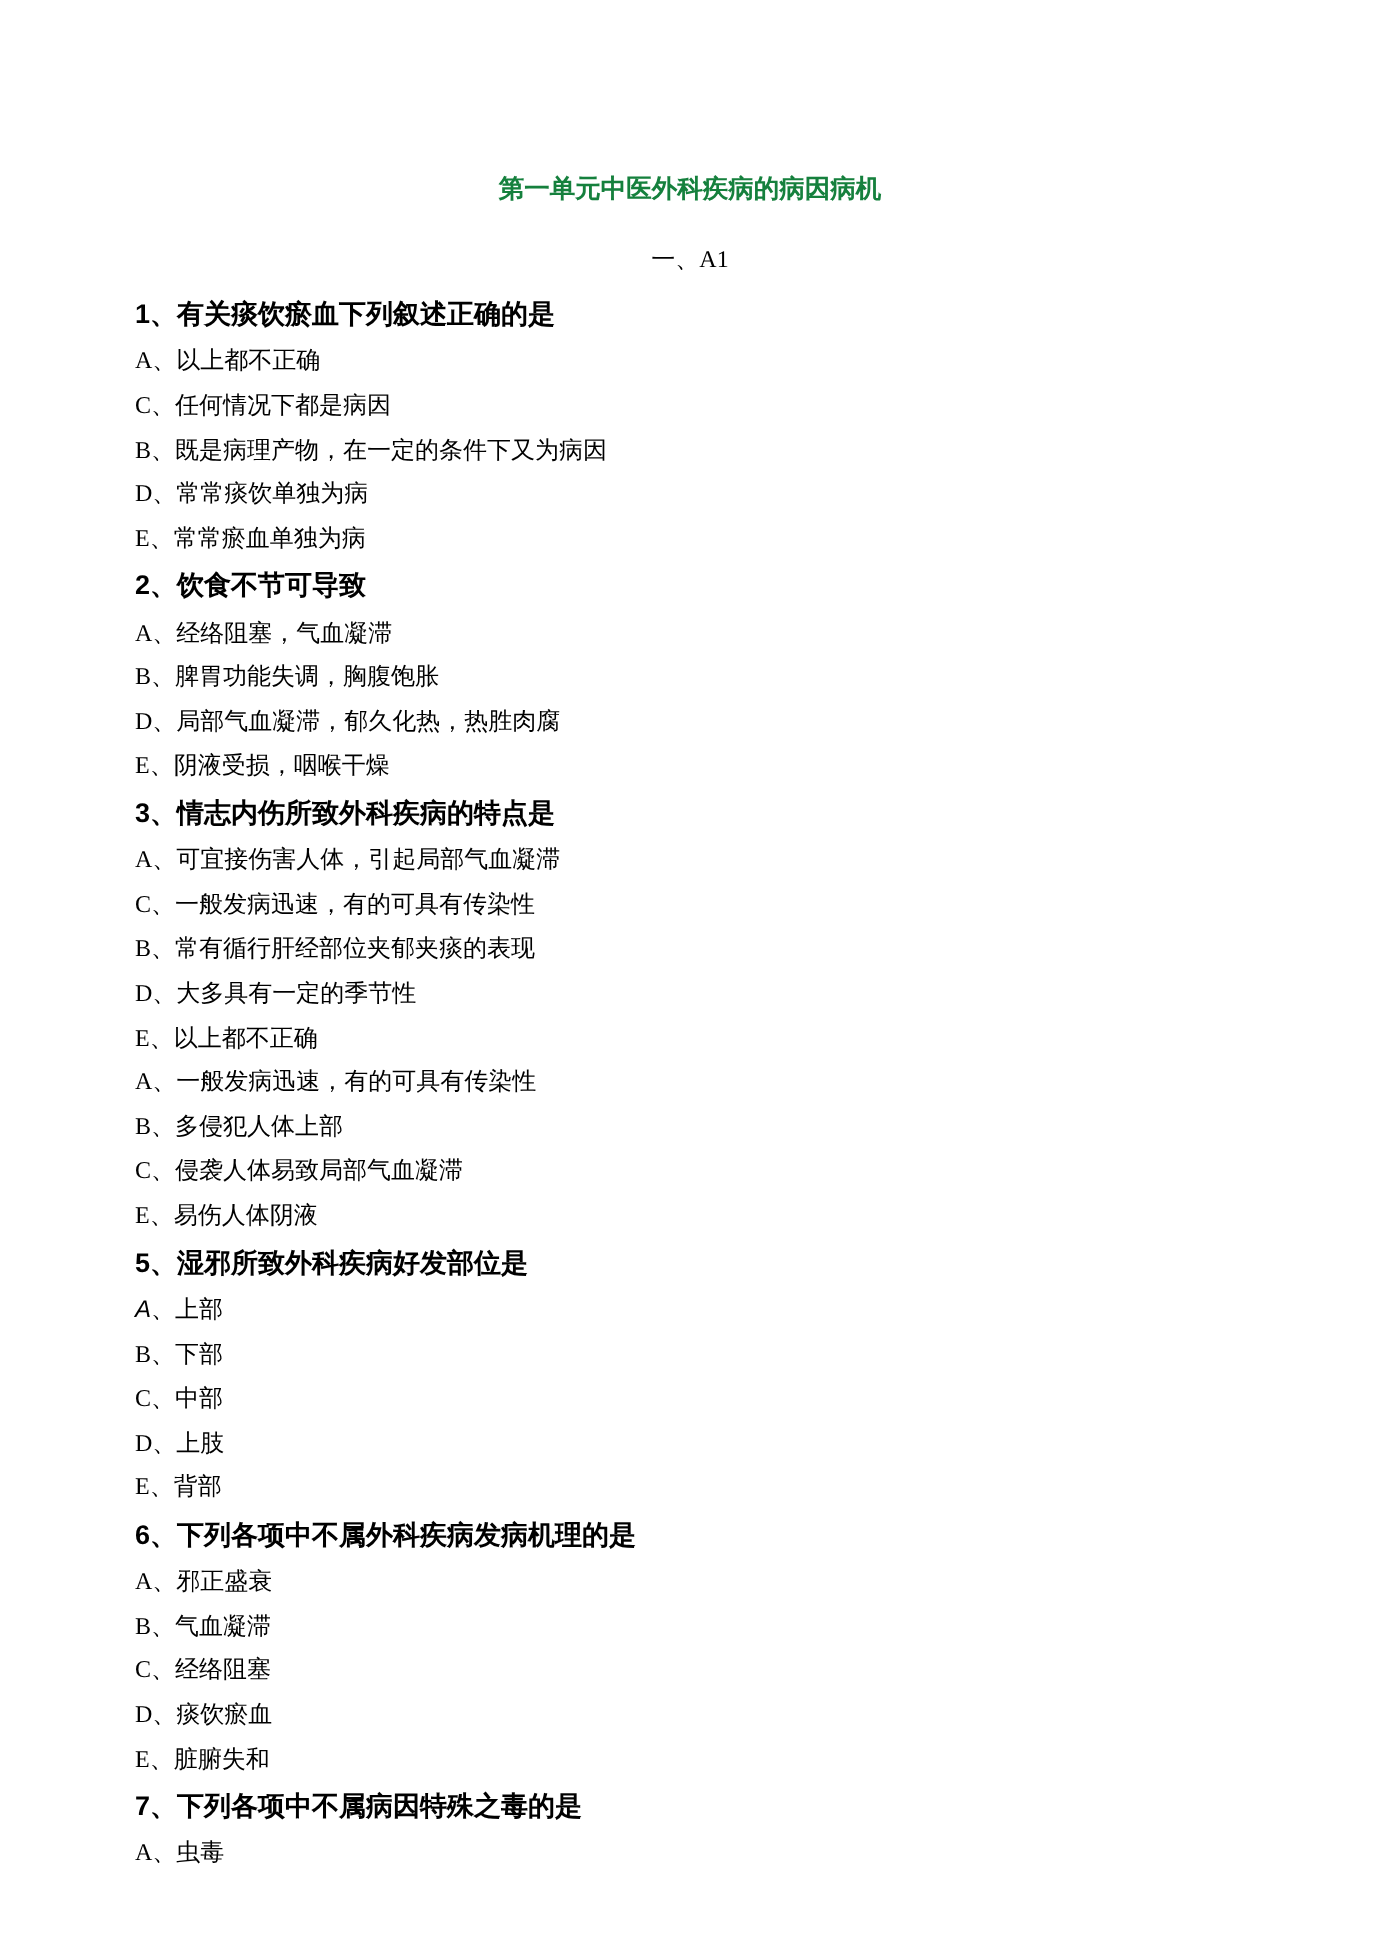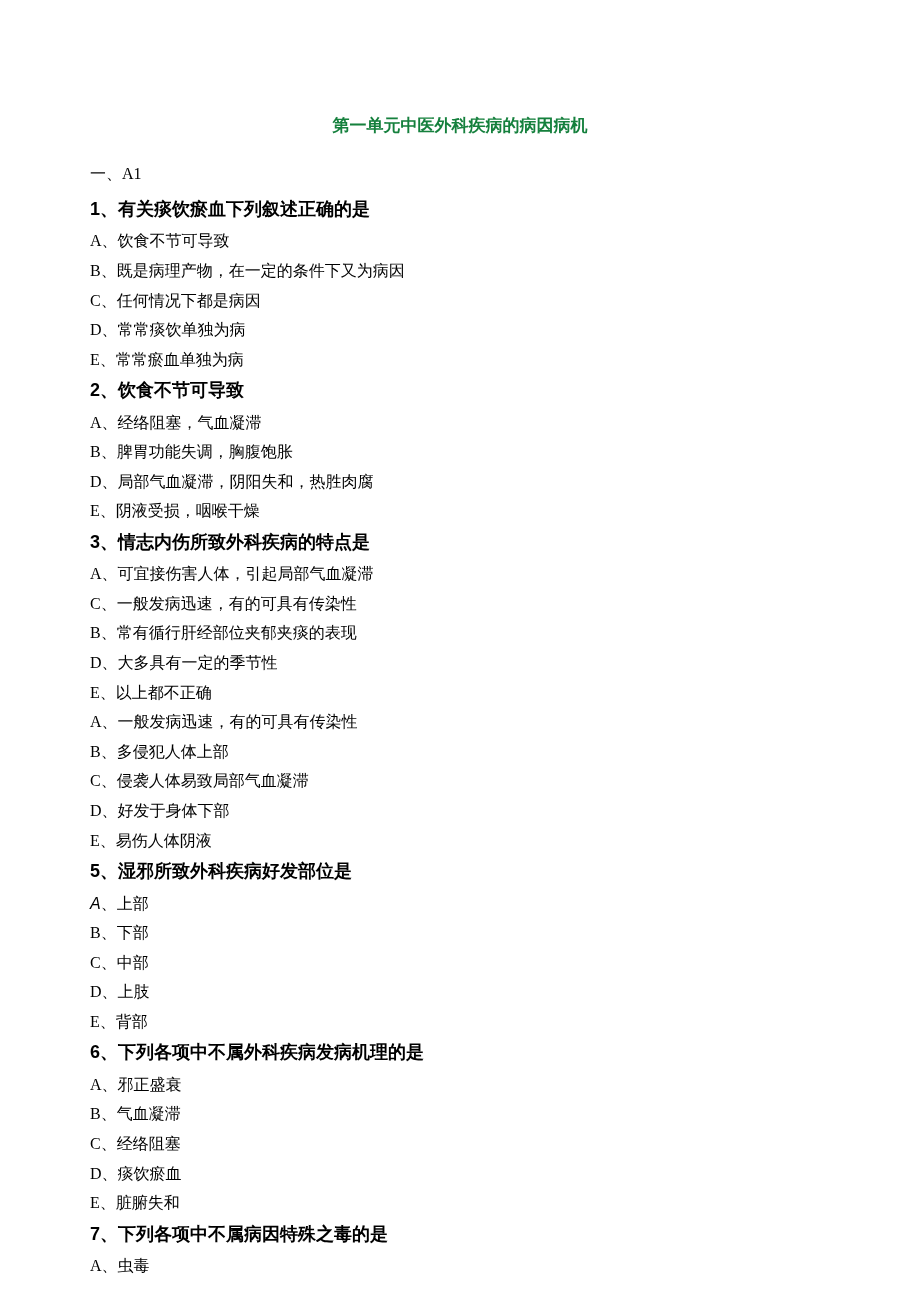--- a/index.html
+++ b/index.html
@@ -19,20 +19,21 @@
     text-align: center;
     color: #15803d;
     font-weight: bold;
     font-size: 17px;
     margin-bottom: 18px;
     font-family: "SimHei", "黑体", sans-serif;
   }
   .section-label {
     font-size: 16px;
     margin-bottom: 4px;
+    text-align: center;
   }
   .question-stem {
     font-weight: bold;
     font-family: "SimHei", "黑体", sans-serif;
     font-size: 18px;
   }
   .question-stem .num {
     font-family: Arial, sans-serif;
   }
   .option {
@@ -45,40 +46,39 @@
   }
 </style>
 </head>
 <body>
 
 <div class="page">
   <div class="title">第一单元中医外科疾病的病因病机</div>
   <div class="section-label">一、A1</div>
   <div id="questions-container">
       <div class="question-stem"><span class="num">1</span>、<span>有关痰饮瘀血下列叙述正确的是</span></div>
-      <div class="option"><span>A、饮食不节可导致</span></div>
+      <div class="option"><span>A、以上都不正确</span></div>
+      <div class="option"><span>C、任何情况下都是病因</span></div>
       <div class="option"><span>B、既是病理产物，在一定的条件下又为病因</span></div>
-      <div class="option"><span>C、任何情况下都是病因</span></div>
       <div class="option"><span>D、常常痰饮单独为病</span></div>
       <div class="option"><span>E、常常瘀血单独为病</span></div>
       <div class="question-stem"><span class="num">2</span>、<span>饮食不节可导致</span></div>
       <div class="option"><span>A、经络阻塞，气血凝滞</span></div>
       <div class="option"><span>B、脾胃功能失调，胸腹饱胀</span></div>
-      <div class="option"><span>D、局部气血凝滞，阴阳失和，热胜肉腐</span></div>
+      <div class="option"><span>D、局部气血凝滞，郁久化热，热胜肉腐</span></div>
       <div class="option"><span>E、阴液受损，咽喉干燥</span></div>
       <div class="question-stem"><span class="num">3</span>、<span>情志内伤所致外科疾病的特点是</span></div>
       <div class="option"><span>A、可宜接伤害人体，引起局部气血凝滞</span></div>
       <div class="option"><span>C、一般发病迅速，有的可具有传染性</span></div>
       <div class="option"><span>B、常有循行肝经部位夹郁夹痰的表现</span></div>
       <div class="option"><span>D、大多具有一定的季节性</span></div>
       <div class="option"><span>E、以上都不正确</span></div>
       <div class="option"><span>A、一般发病迅速，有的可具有传染性</span></div>
       <div class="option"><span>B、多侵犯人体上部</span></div>
       <div class="option"><span>C、侵袭人体易致局部气血凝滞</span></div>
-      <div class="option"><span>D、好发于身体下部</span></div>
       <div class="option"><span>E、易伤人体阴液</span></div>
       <div class="question-stem"><span class="num">5</span>、<span>湿邪所致外科疾病好发部位是</span></div>
       <div class="option italic-a"><span class="letter-a">A</span><span>、上部</span></div>
       <div class="option"><span>B、下部</span></div>
       <div class="option"><span>C、中部</span></div>
       <div class="option"><span>D、上肢</span></div>
       <div class="option"><span>E、背部</span></div>
       <div class="question-stem"><span class="num">6</span>、<span>下列各项中不属外科疾病发病机理的是</span></div>
       <div class="option"><span>A、邪正盛衰</span></div>
       <div class="option"><span>B、气血凝滞</span></div>

